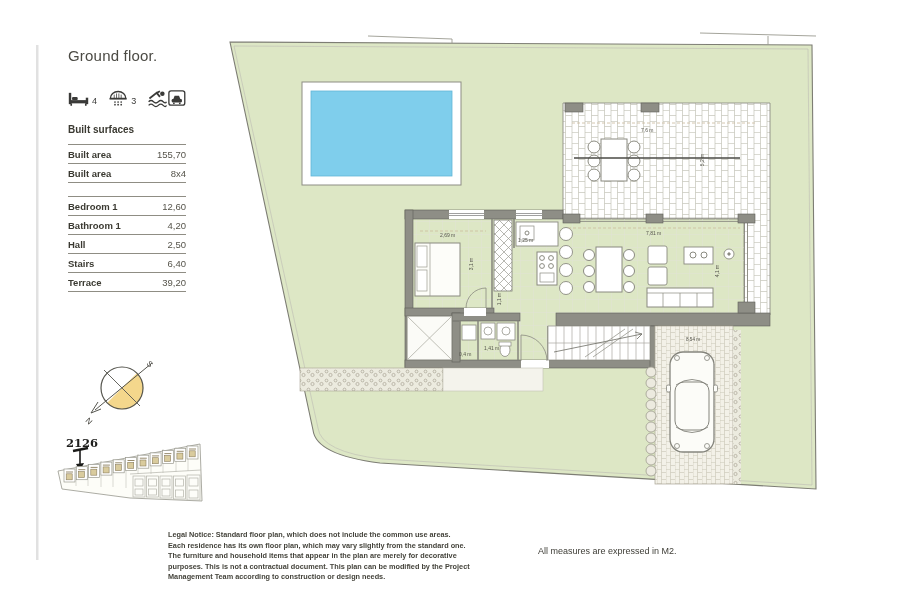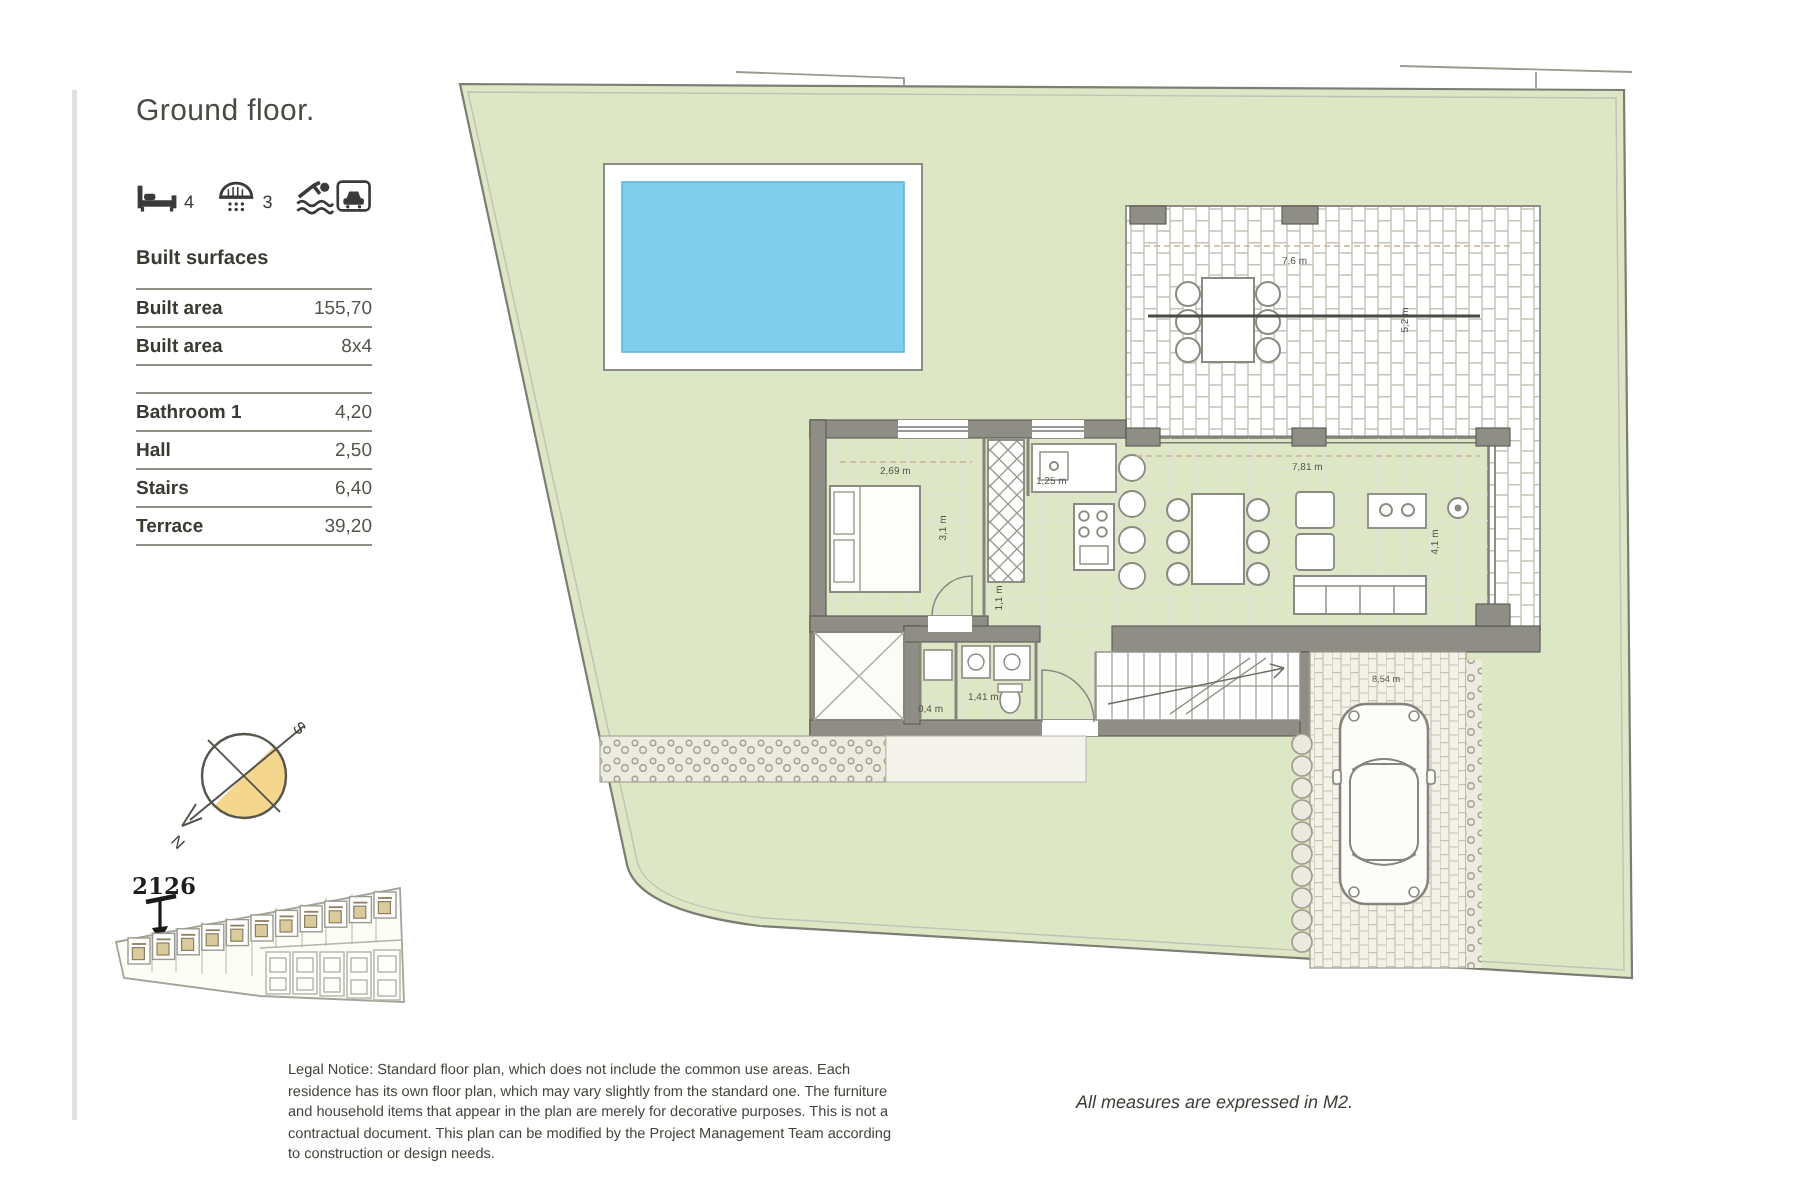--- a/index.html
+++ b/index.html
@@ -12,23 +12,23 @@
   .feat-row svg{display:block;}
   .feat-count{font-size:9px;color:#3a3a38;margin:6px 6px 0 3px;}
   .gap1{width:6px;}
   .surf-head{font-size:10px;font-weight:bold;color:#3b3a32;margin:0 0 9px 0;}
   .s-table{width:100%;border-bottom:1px solid #8f8d84;}
   .s-row{display:flex;justify-content:space-between;align-items:center;
          border-top:1px solid #8f8d84;height:18px;}
   .s-label{font-size:9.5px;font-weight:bold;color:#3b3a32;}
   .s-value{font-size:9.5px;color:#55534a;}
   .rooms{margin-top:13px;}
-  .legal{position:absolute;left:144px;top:530px;width:302px;font-size:7.3px;
-         line-height:1.45;color:#45443c;}
-  .measures{position:absolute;left:538px;top:546px;font-size:9px;color:#3e3d36;font-style:italic;}
+  .legal{position:absolute;left:168px;top:530px;width:302px;font-size:7.3px;
+         line-height:1.45;color:#45443c;font-weight:bold;}
+  .measures{position:absolute;left:538px;top:546px;font-size:9px;color:#3e3d36;}
 </style>
 </head>
 <body>
 
 <div class="page">
 
   <svg class="plan-svg" viewBox="0 0 900 600">
     <defs>
       <pattern id="tile" width="13" height="13" patternUnits="userSpaceOnUse">
         <path d="M13 0H0V13" fill="none" stroke="#e2e2da" stroke-width="0.8"></path>
@@ -352,20 +352,24 @@
         <span class="s-value">155,70</span>
       </div>
       <div class="s-row">
         <span class="s-label">Built area</span>
         <span class="s-value">8x4</span>
       </div>
     </div>
 
     <div class="s-table rooms">
       <div class="s-row">
+        <span class="s-label">Bedroom 1</span>
+        <span class="s-value">12,60</span>
+      </div>
+      <div class="s-row">
         <span class="s-label">Bathroom 1</span>
         <span class="s-value">4,20</span>
       </div>
       <div class="s-row">
         <span class="s-label">Hall</span>
         <span class="s-value">2,50</span>
       </div>
       <div class="s-row">
         <span class="s-label">Stairs</span>
         <span class="s-value">6,40</span>

